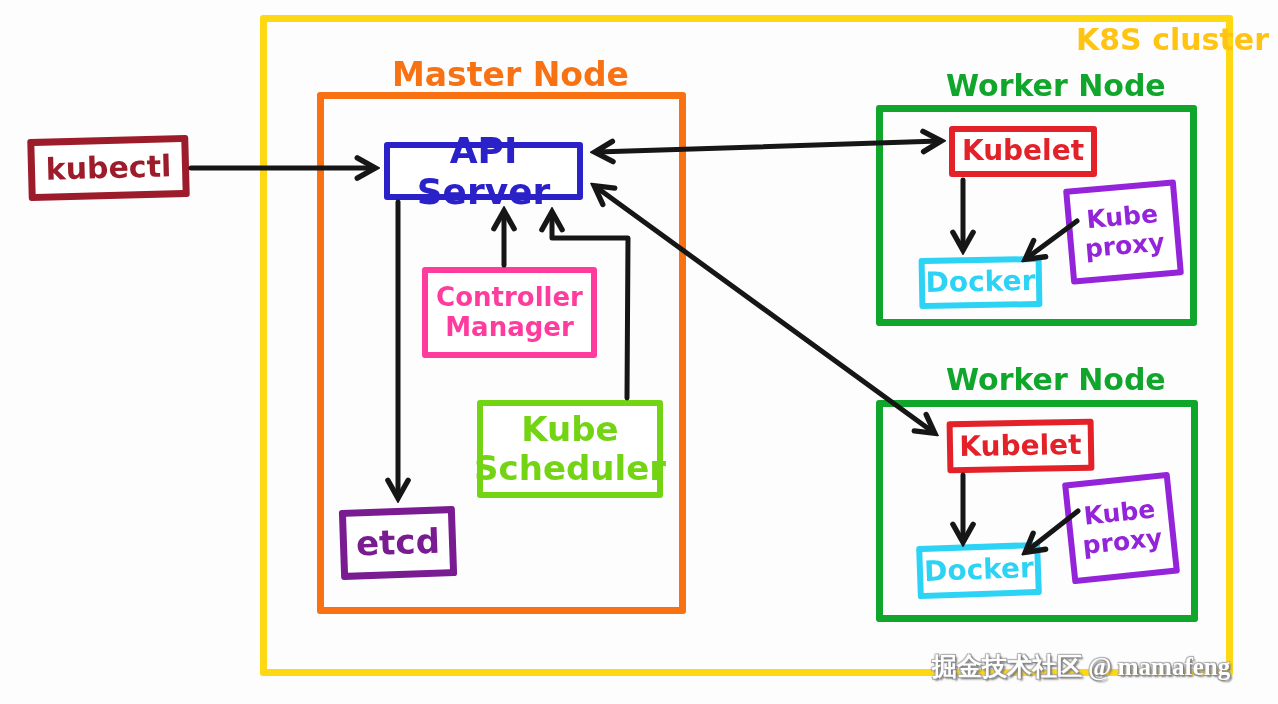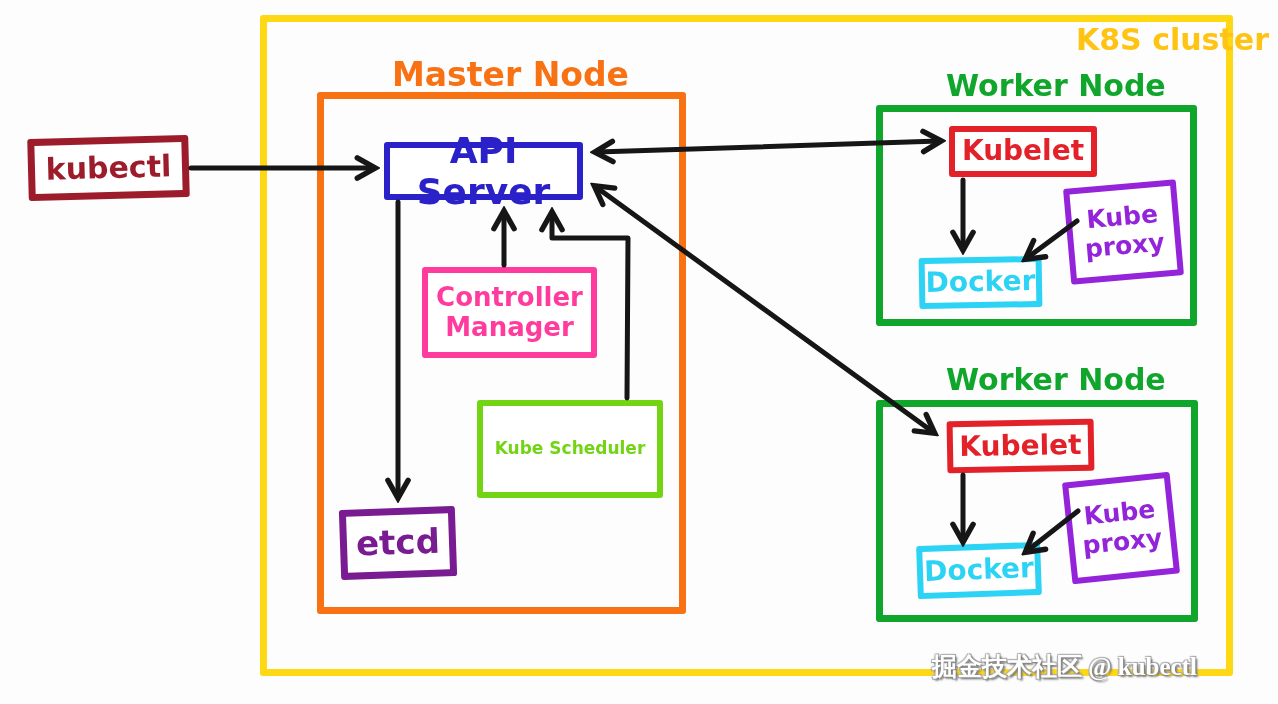--- a/index.html
+++ b/index.html
@@ -20,21 +20,21 @@
   .master-box{border-width:7px;border-color:var(--master,#F87113);}
   .worker-box{border-width:7px;border-color:var(--worker,#0FA62B);}
 
   .cluster-label{color:var(--cluster-label,#FFC413);font-size:30px;}
   .master-label{color:var(--master,#F87113);font-size:33px;}
   .worker-label{color:var(--worker,#0FA62B);font-size:30px;}
 
   .kubectl{border-width:7px;border-color:var(--kubectl,#9D1C2B);color:var(--kubectl,#9D1C2B);font-size:30px;transform:rotate(-1.5deg);}
   .api{border-width:6px;border-color:var(--api,#2A22C8);color:var(--api,#2A22C8);font-size:36px;}
   .cm{border-width:6px;border-color:var(--controller,#FF3C9E);color:var(--controller,#FF3C9E);font-size:26px;align-items:center;}
-  .sched{border-width:6px;border-color:var(--scheduler,#73D414);color:var(--scheduler,#73D414);font-size:17px;}
+  .sched{border-width:6px;border-color:var(--scheduler,#73D414);color:var(--scheduler,#73D414);font-size:34px;}
   .etcd{border-width:7px;border-color:var(--etcd,#7A1C91);color:var(--etcd,#7A1C91);font-size:34px;transform:rotate(-2deg);}
   .kubelet{border-width:6px;border-color:var(--kubelet,#E32129);color:var(--kubelet,#E32129);font-size:28px;}
   .proxy{border-width:6px;border-color:var(--proxy,#9424DA);color:var(--proxy,#9424DA);font-size:25px;}
   .docker{border-width:6px;border-color:var(--docker,#2CD3F4);color:var(--docker,#2CD3F4);font-size:28px;}
 
   svg.arrows{position:absolute;left:0;top:0;width:1278px;height:704px;z-index:5;pointer-events:none;}
   .arrow{fill:none;stroke:var(--arrow,#161616);stroke-width:5;stroke-linecap:round;stroke-linejoin:round;}
   .ah-path{fill:none;stroke:var(--arrow,#161616);stroke-width:2.4;stroke-linecap:round;}
 
   .watermark{
@@ -110,14 +110,14 @@
     <path class="arrow" d="M 596 187 L 933 432" marker-start="url(#ah)" marker-end="url(#ah)"></path>
     <path class="arrow" d="M 398 202 L 398 496" marker-end="url(#ah)"></path>
     <path class="arrow" d="M 504 265 L 504 213" marker-end="url(#ah)"></path>
     <path class="arrow" d="M 627 398 L 628 238 L 552 238 L 552 214" marker-end="url(#ah)"></path>
     <path class="arrow" d="M 963 180 L 963 248" marker-end="url(#ah)"></path>
     <path class="arrow" d="M 1077 221 L 1027 258" marker-end="url(#ah)"></path>
     <path class="arrow" d="M 963 475 L 963 540" marker-end="url(#ah)"></path>
     <path class="arrow" d="M 1078 511 L 1027 551" marker-end="url(#ah)"></path>
   </svg>
 
-  <div class="watermark" style="left:932px;top:650px;">掘金技术社区 @ kubectl</div>
+  <div class="watermark" style="left:932px;top:650px;">掘金技术社区 @ mamafeng</div>
 </div>
 
 </body></html>

